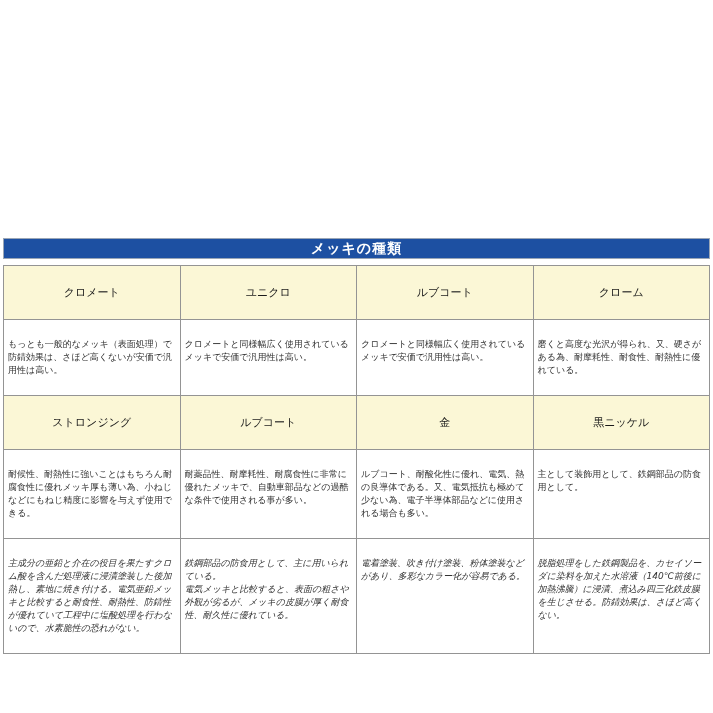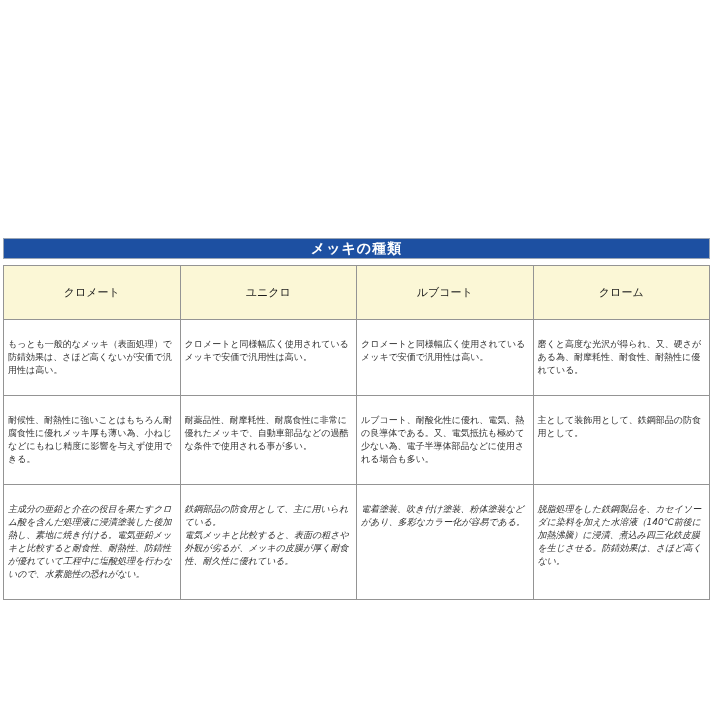--- a/index.html
+++ b/index.html
@@ -54,20 +54,26 @@
         <th>ユニクロ</th>
         <th>ルブコート</th>
         <th>クローム</th>
       </tr>
       <tr class="d1">
         <td>もっとも一般的なメッキ（表面処理）で防錆効果は、さほど高くないが安価で汎用性は高い。</td>
         <td>クロメートと同様幅広く使用されているメッキで安価で汎用性は高い。</td>
         <td>クロメートと同様幅広く使用されているメッキで安価で汎用性は高い。</td>
         <td>磨くと高度な光沢が得られ、又、硬さがある為、耐摩耗性、耐食性、耐熱性に優れている。</td>
       </tr>
+      <tr>
+        <th>ストロンジング</th>
+        <th>ルブコート</th>
+        <th>金</th>
+        <th>黒ニッケル</th>
+      </tr>
       <tr class="d2">
         <td>耐候性、耐熱性に強いことはもちろん耐腐食性に優れメッキ厚も薄い為、小ねじなどにもねじ精度に影響を与えず使用できる。</td>
         <td>耐薬品性、耐摩耗性、耐腐食性に非常に優れたメッキで、自動車部品などの過酷な条件で使用される事が多い。</td>
         <td>ルブコート、耐酸化性に優れ、電気、熱の良導体である。又、電気抵抗も極めて少ない為、電子半導体部品などに使用される場合も多い。</td>
         <td>主として装飾用として、鉄鋼部品の防食用として。</td>
       </tr>
       <tr class="d3">
         <td>主成分の亜鉛と介在の役目を果たすクロム酸を含んだ処理液に浸漬塗装した後加熱し、素地に焼き付ける。電気亜鉛メッキと比較すると耐食性、耐熱性、防錆性が優れていて工程中に塩酸処理を行わないので、水素脆性の恐れがない。</td>
         <td>鉄鋼部品の防食用として、主に用いられている。
 電気メッキと比較すると、表面の粗さや外観が劣るが、メッキの皮膜が厚く耐食性、耐久性に優れている。</td>

